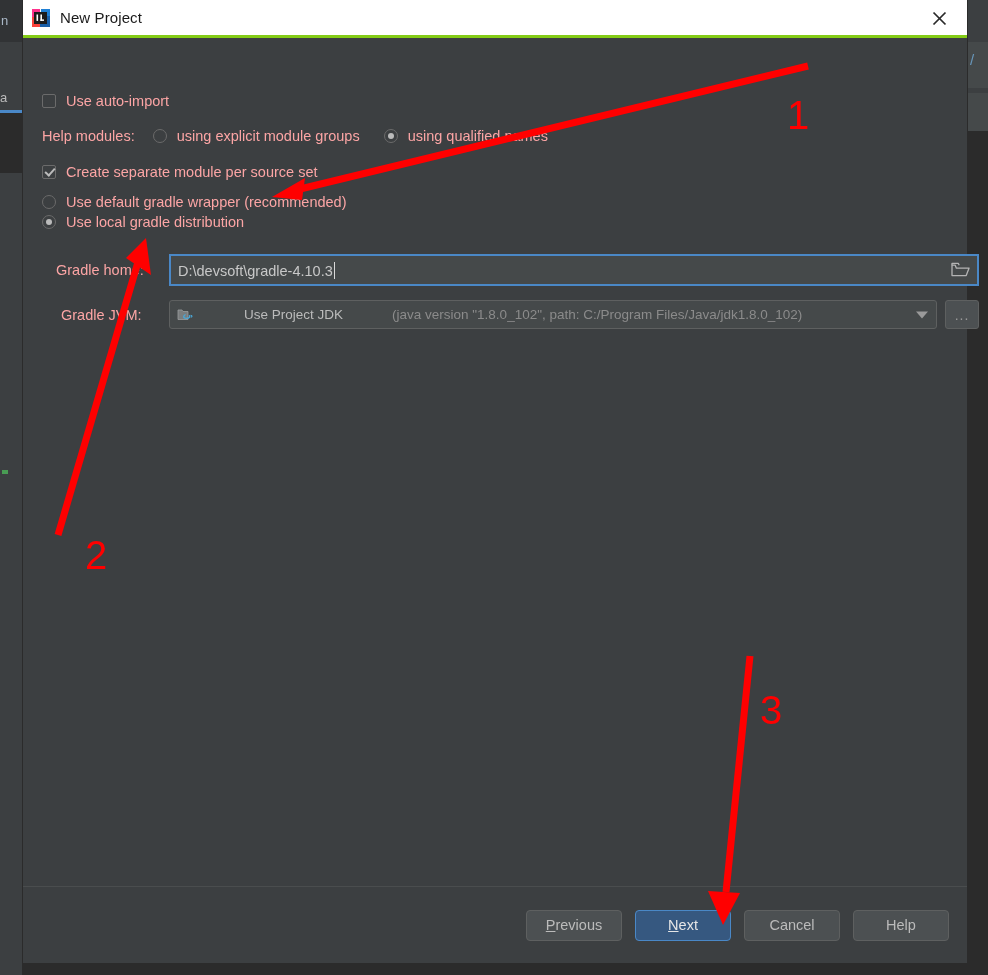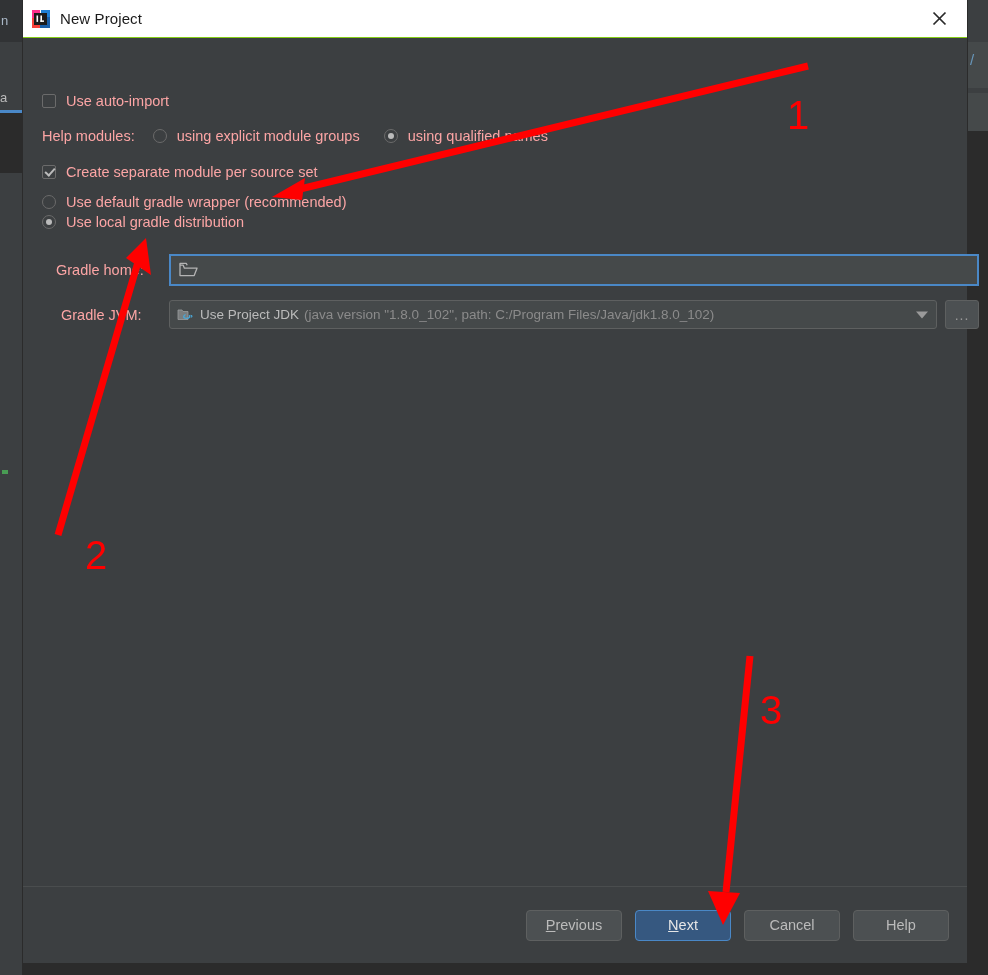--- a/index.html
+++ b/index.html
@@ -104,21 +104,21 @@
     background: #3c3f41;
     box-sizing: border-box;
     border: 1px solid #2b2b2b;
     border-top: none;
   }
 
   .titlebar {
     position: relative;
     height: 38px;
     background: #ffffff;
-    border-bottom: 1px solid #84cc16;
+    border-bottom: 3px solid #84cc16;
     display: flex;
     align-items: center;
     padding-left: 8px;
     box-sizing: border-box;
   }
   .tb-icon {
     width: 20px; height: 20px;
     position: relative;
     margin-right: 9px;
     flex: none;
@@ -241,20 +241,21 @@
     left: 146px; top: 262px;
     width: 768px; height: 29px;
     box-sizing: border-box;
     border: 1px solid #5e6060;
     border-radius: 3px;
     background: #45494a;
     display: flex;
     align-items: center;
     padding-left: 7px;
     overflow: hidden;
+    gap: 44px;
   }
   .combo-jdk-icon { margin-right: 6px; flex: none; display: flex; }
   .combo-main {
     font-size: 13.5px;
     color: #bbbbbb;
     font-family: "Liberation Sans", sans-serif;
     flex: none;
   }
   .combo-sub {
     font-size: 13.5px;
@@ -414,20 +415,21 @@
 
       <div class="row" style="left:19px; top:176px;">
         <div class="rb sel"></div>
         <div class="lbl">Use local gradle distribution</div>
       </div>
 
       <div class="row" style="left:5px; top:224px;margin-left:28px;">
         <div class="lbl">Gradle home:</div>
       </div>
       <div class="field-wrap">
+        <div class="field-text"><span>D:\devsoft\gradle-4.10.3</span><span class="caret"></span></div>
         <div class="field-btn">
           <svg width="19" height="16" viewBox="0 0 19 16">
             <path d="M1 3.2 L1 13.6 L15.2 13.6 L18 6.2 L5.4 6.2 L4.2 3.2 Z" fill="none" stroke="#b4b4b4" stroke-width="1.3" stroke-linejoin="round"></path>
             <path d="M1 3.2 L1 1.3 L7.2 1.3 L8.2 3.2" fill="none" stroke="#b4b4b4" stroke-width="1.3" stroke-linejoin="round"></path>
           </svg>
         </div>
       </div>
 
       <div class="row" style="left:38px; top:269px;">
         <div class="lbl">Gradle JVM:</div>

